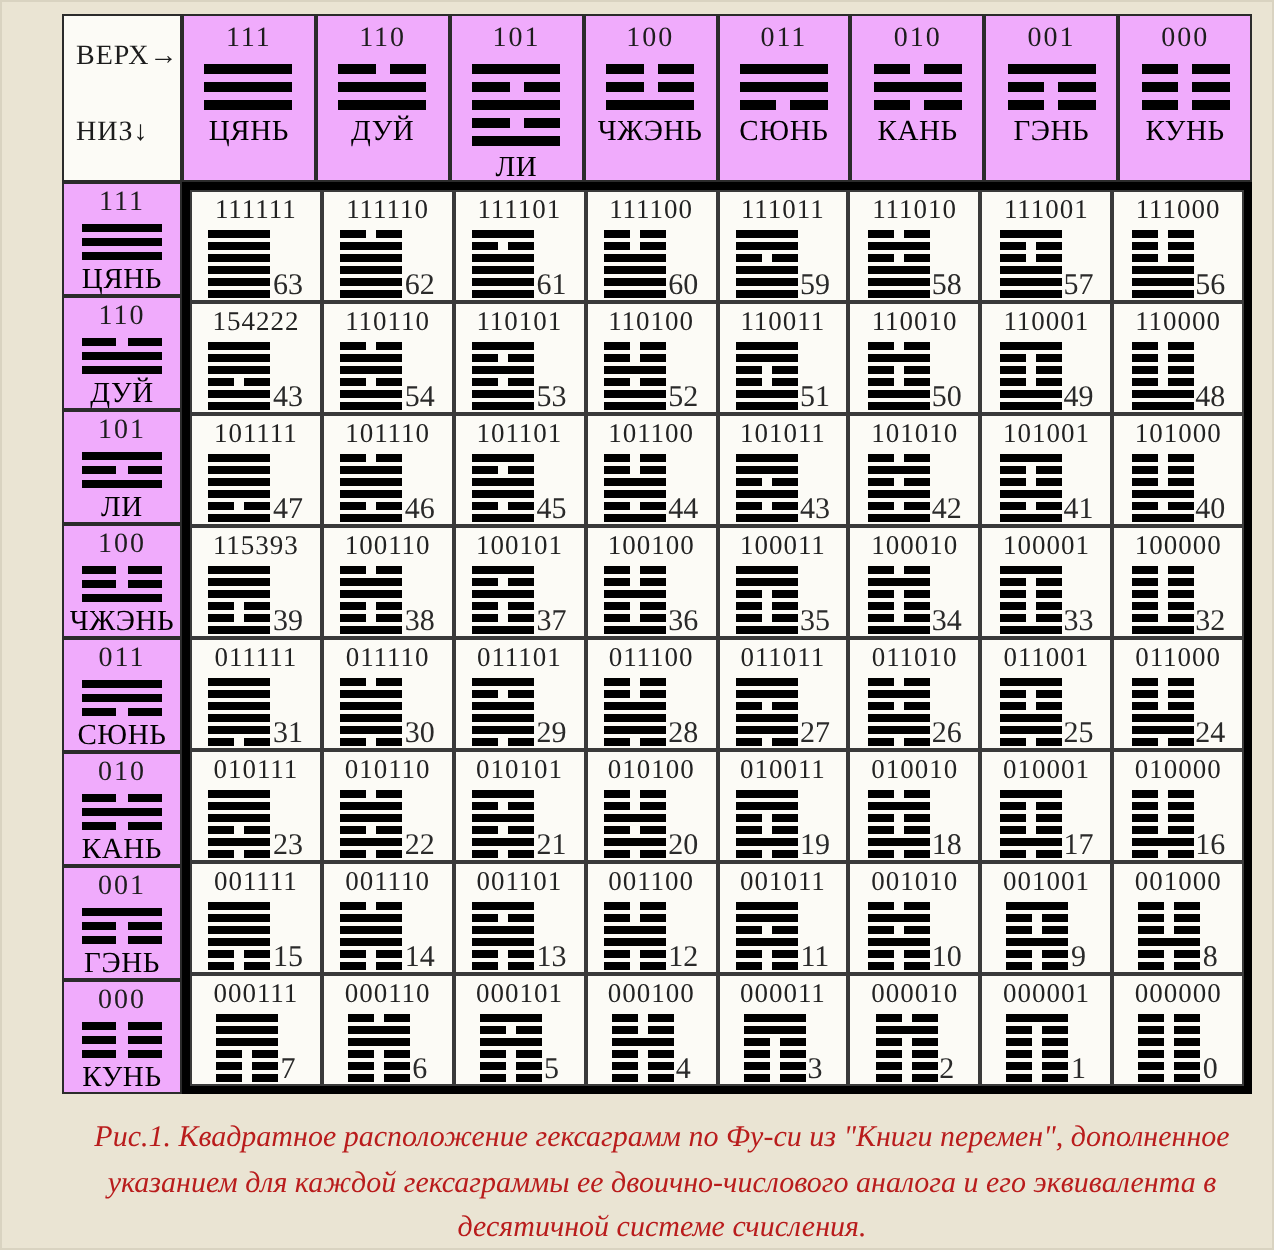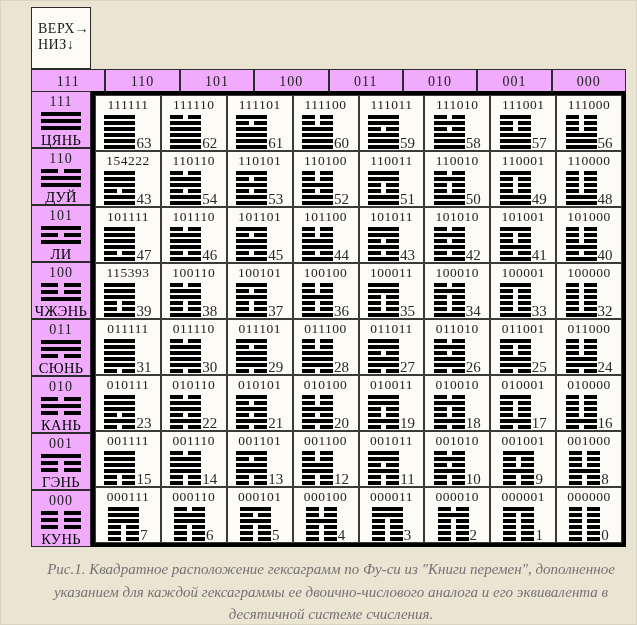--- a/index.html
+++ b/index.html
@@ -5,21 +5,21 @@
   * { box-sizing: border-box; margin: 0; padding: 0; }
   html,body { width: 637px; height: 625px; }
   body {
     background: #eae4d3;
     font-family: "Liberation Serif", "DejaVu Serif", serif;
     padding: 6px 0 0 30px;
     position: relative;
     border: 1px solid #d9d3c1;
   }
   .table { width: 595px; }
-  .top-band { display: flex; height: 84px; flex-direction: column; }
+  .top-band { display: flex; height: 84px; }
   .bottom-band { display: flex; height: 456px; }
 
   .tcell {
     background: #f0abfc;
     border: 1px solid #2b2b2b;
     display: flex; flex-direction: column; align-items: center;
   }
   .corner {
     width: 60px; height: 84px;
     background: #fcfbf6; border: 1px solid #2b2b2b;
@@ -66,21 +66,21 @@
   .hexsix .hx-line { height: 4px; }
 
   .caption {
     margin: 11px auto 0;
     width: 612px;
     margin-left: -6px;  
     text-align: center;
     font-style: italic;
     font-size: 15px;
     line-height: 1.5;
-    color: #737373;
+    color: #b91c1c;
   }
 </style>
 </head>
 <body>
 
 <div class="table">
   <div class="top-band">
     <div class="corner">
       <div>ВЕРХ→</div>
       <div>НИЗ↓</div>

